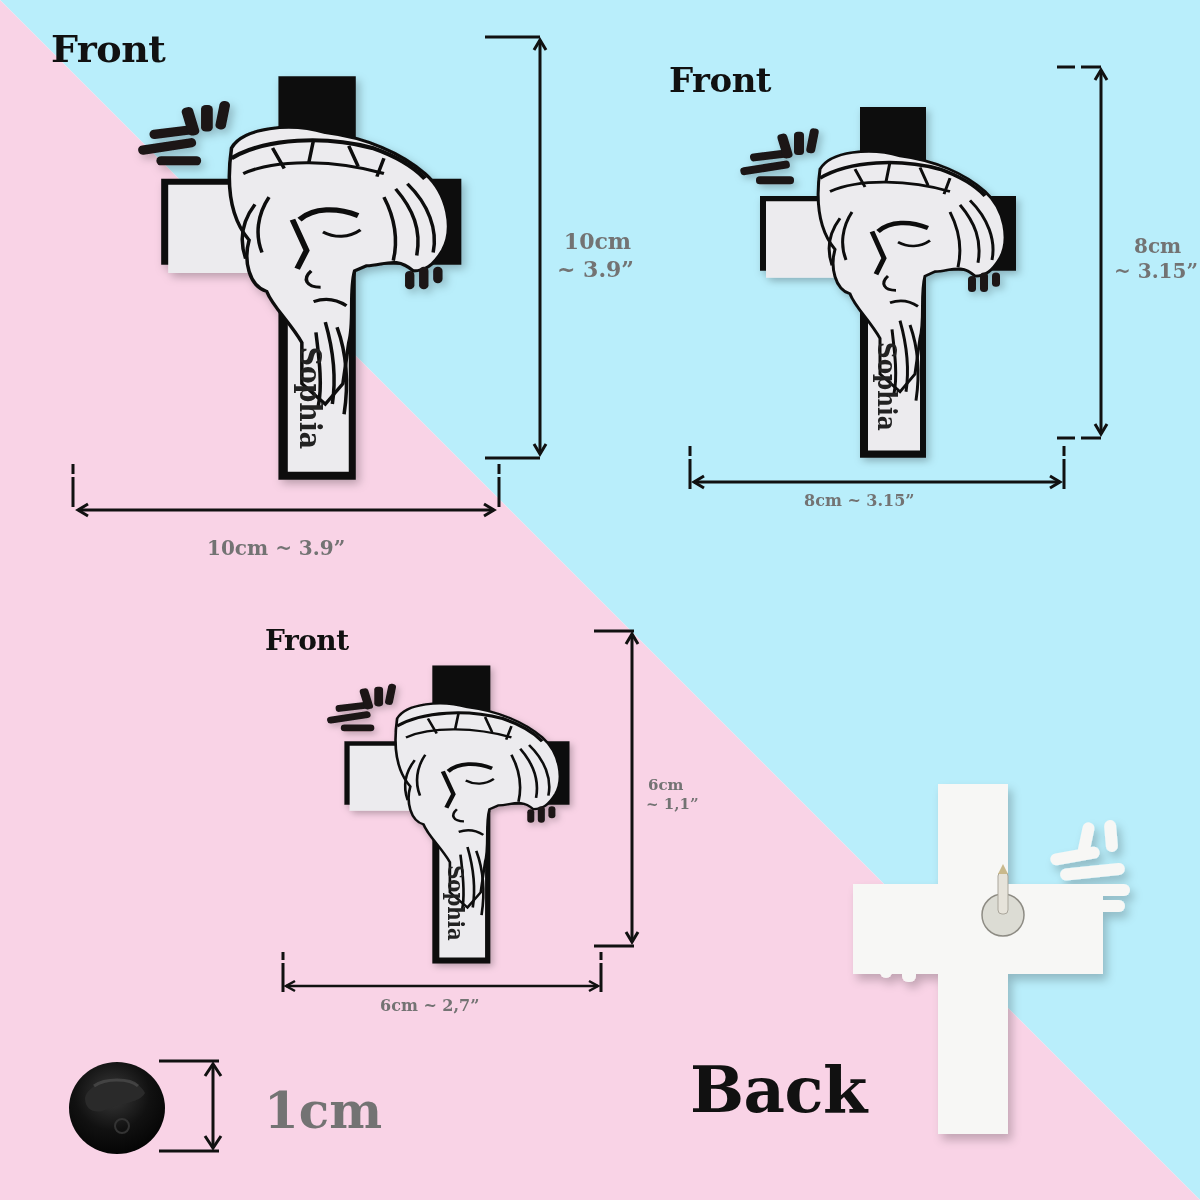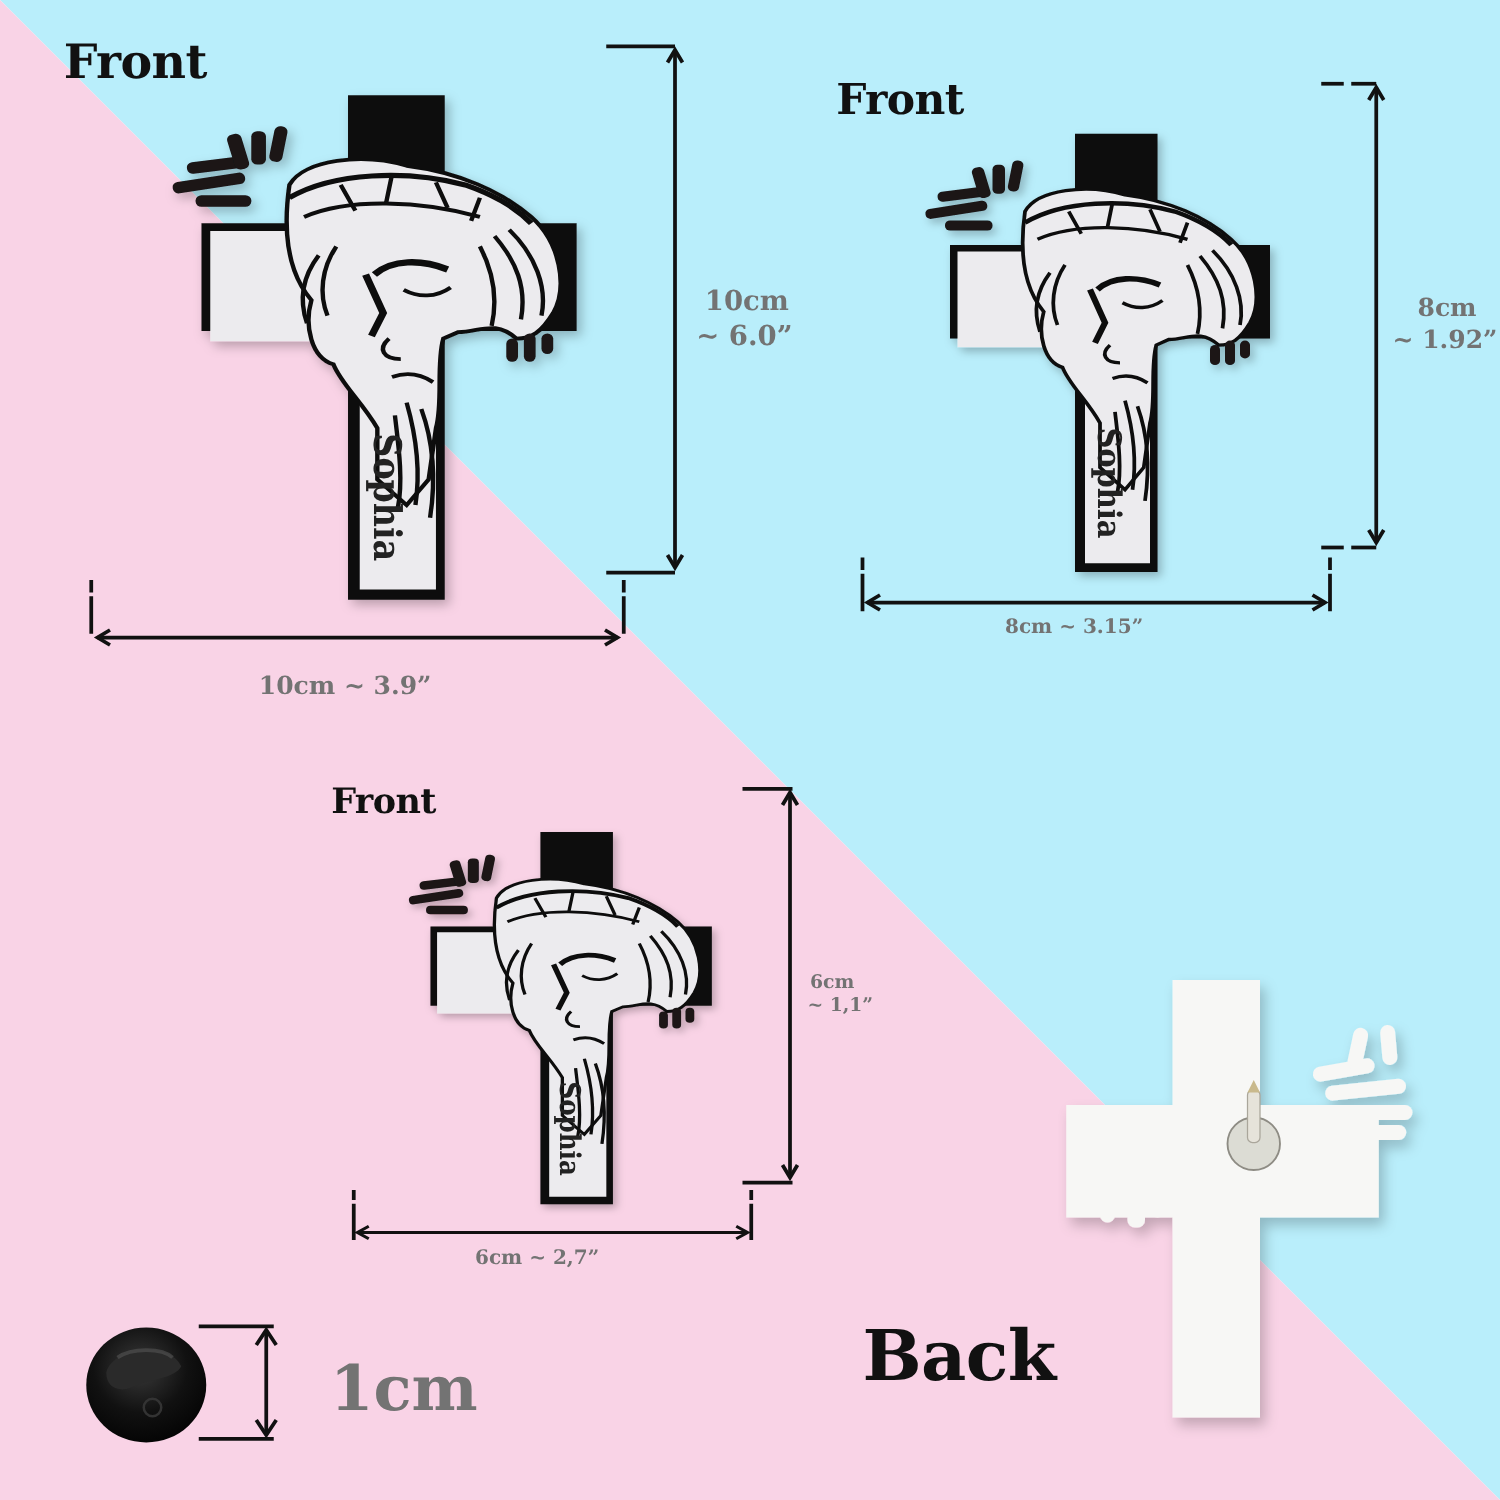--- a/index.html
+++ b/index.html
@@ -79,21 +79,21 @@
 
 <svg width="80" height="430" style="left:480px;top:34px;">
   <line x1="5" y1="3" x2="60" y2="3" stroke="#111" stroke-width="3"></line>
   <line x1="5" y1="424" x2="60" y2="424" stroke="#111" stroke-width="3"></line>
   <line x1="60" y1="6" x2="60" y2="420" stroke="#111" stroke-width="3"></line>
   <polyline points="54,16 60,6 66,16" fill="none" stroke="#111" stroke-width="3"></polyline>
   <polyline points="54,410 60,420 66,410" fill="none" stroke="#111" stroke-width="3"></polyline>
 </svg>
 <div class="dim" style="left:557px;top:228px;font-size:22px;text-align:center;">
   <div style="margin-left:4px;">10cm</div>
-  <div>~ 6.0”</div>
+  <div>~ 3.9”</div>
 </div>
 
 <svg width="440" height="60" style="left:68px;top:462px;">
   <line x1="5" y1="2" x2="5" y2="54" stroke="#111" stroke-width="3" stroke-dasharray="10,3,30"></line>
   <line x1="431" y1="2" x2="431" y2="54" stroke="#111" stroke-width="3" stroke-dasharray="10,3,30"></line>
   <line x1="10" y1="48" x2="426" y2="48" stroke="#111" stroke-width="3"></line>
   <polyline points="20,42 10,48 20,54" fill="none" stroke="#111" stroke-width="3"></polyline>
   <polyline points="416,42 426,48 416,54" fill="none" stroke="#111" stroke-width="3"></polyline>
 </svg>
 <div class="dim" style="left:207px;top:536px;font-size:20px;">10cm ~ 3.9”</div>
@@ -111,21 +111,21 @@
   <line x1="2" y1="3" x2="20" y2="3" stroke="#111" stroke-width="3"></line>
   <line x1="26" y1="3" x2="46" y2="3" stroke="#111" stroke-width="3"></line>
   <line x1="2" y1="374" x2="20" y2="374" stroke="#111" stroke-width="3"></line>
   <line x1="26" y1="374" x2="46" y2="374" stroke="#111" stroke-width="3"></line>
   <line x1="46" y1="6" x2="46" y2="370" stroke="#111" stroke-width="3"></line>
   <polyline points="40,16 46,6 52,16" fill="none" stroke="#111" stroke-width="3"></polyline>
   <polyline points="40,360 46,370 52,360" fill="none" stroke="#111" stroke-width="3"></polyline>
 </svg>
 <div class="dim" style="left:1114px;top:234px;font-size:20px;">
   <div style="margin-left:20px;">8cm</div>
-  <div>~ 1.92”</div>
+  <div>~ 3.15”</div>
 </div>
 
 <svg width="390" height="50" style="left:686px;top:444px;">
   <line x1="4" y1="2" x2="4" y2="46" stroke="#111" stroke-width="3" stroke-dasharray="10,3,30"></line>
   <line x1="378" y1="2" x2="378" y2="46" stroke="#111" stroke-width="3" stroke-dasharray="10,3,30"></line>
   <line x1="8" y1="38" x2="374" y2="38" stroke="#111" stroke-width="3"></line>
   <polyline points="18,32 8,38 18,44" fill="none" stroke="#111" stroke-width="3"></polyline>
   <polyline points="364,32 374,38 364,44" fill="none" stroke="#111" stroke-width="3"></polyline>
 </svg>
 <div class="dim" style="left:804px;top:491px;font-size:16px;">8cm ~ 3.15”</div>
@@ -175,21 +175,21 @@
 </svg>
 <svg width="70" height="100" style="left:155px;top:1058px;">
   <line x1="4" y1="3" x2="64" y2="3" stroke="#111" stroke-width="3"></line>
   <line x1="4" y1="93" x2="64" y2="93" stroke="#111" stroke-width="3"></line>
   <line x1="58" y1="6" x2="58" y2="90" stroke="#111" stroke-width="3"></line>
   <polyline points="50,18 58,6 66,18" fill="none" stroke="#111" stroke-width="3"></polyline>
   <polyline points="50,78 58,90 66,78" fill="none" stroke="#111" stroke-width="3"></polyline>
 </svg>
 <div class="dim" style="left:264px;top:1080px;font-size:50px;">1cm</div>
 
-<div class="label" style="left:690px;top:1052px;font-size:56px;">Back</div>
+<div class="label" style="left:690px;top:1052px;font-size:64px;">Back</div>
 
 <svg width="300" height="360" viewBox="0 0 300 360" style="left:850px;top:780px;">
   <defs>
     <filter id="backShadow" x="-20%" y="-20%" width="140%" height="140%">
       <feDropShadow dx="4" dy="6" stdDeviation="5" flood-color="#000" flood-opacity="0.22"></feDropShadow>
     </filter>
   </defs>
   <g filter="url(#backShadow)">
 
     <g fill="#f7f7f5">

